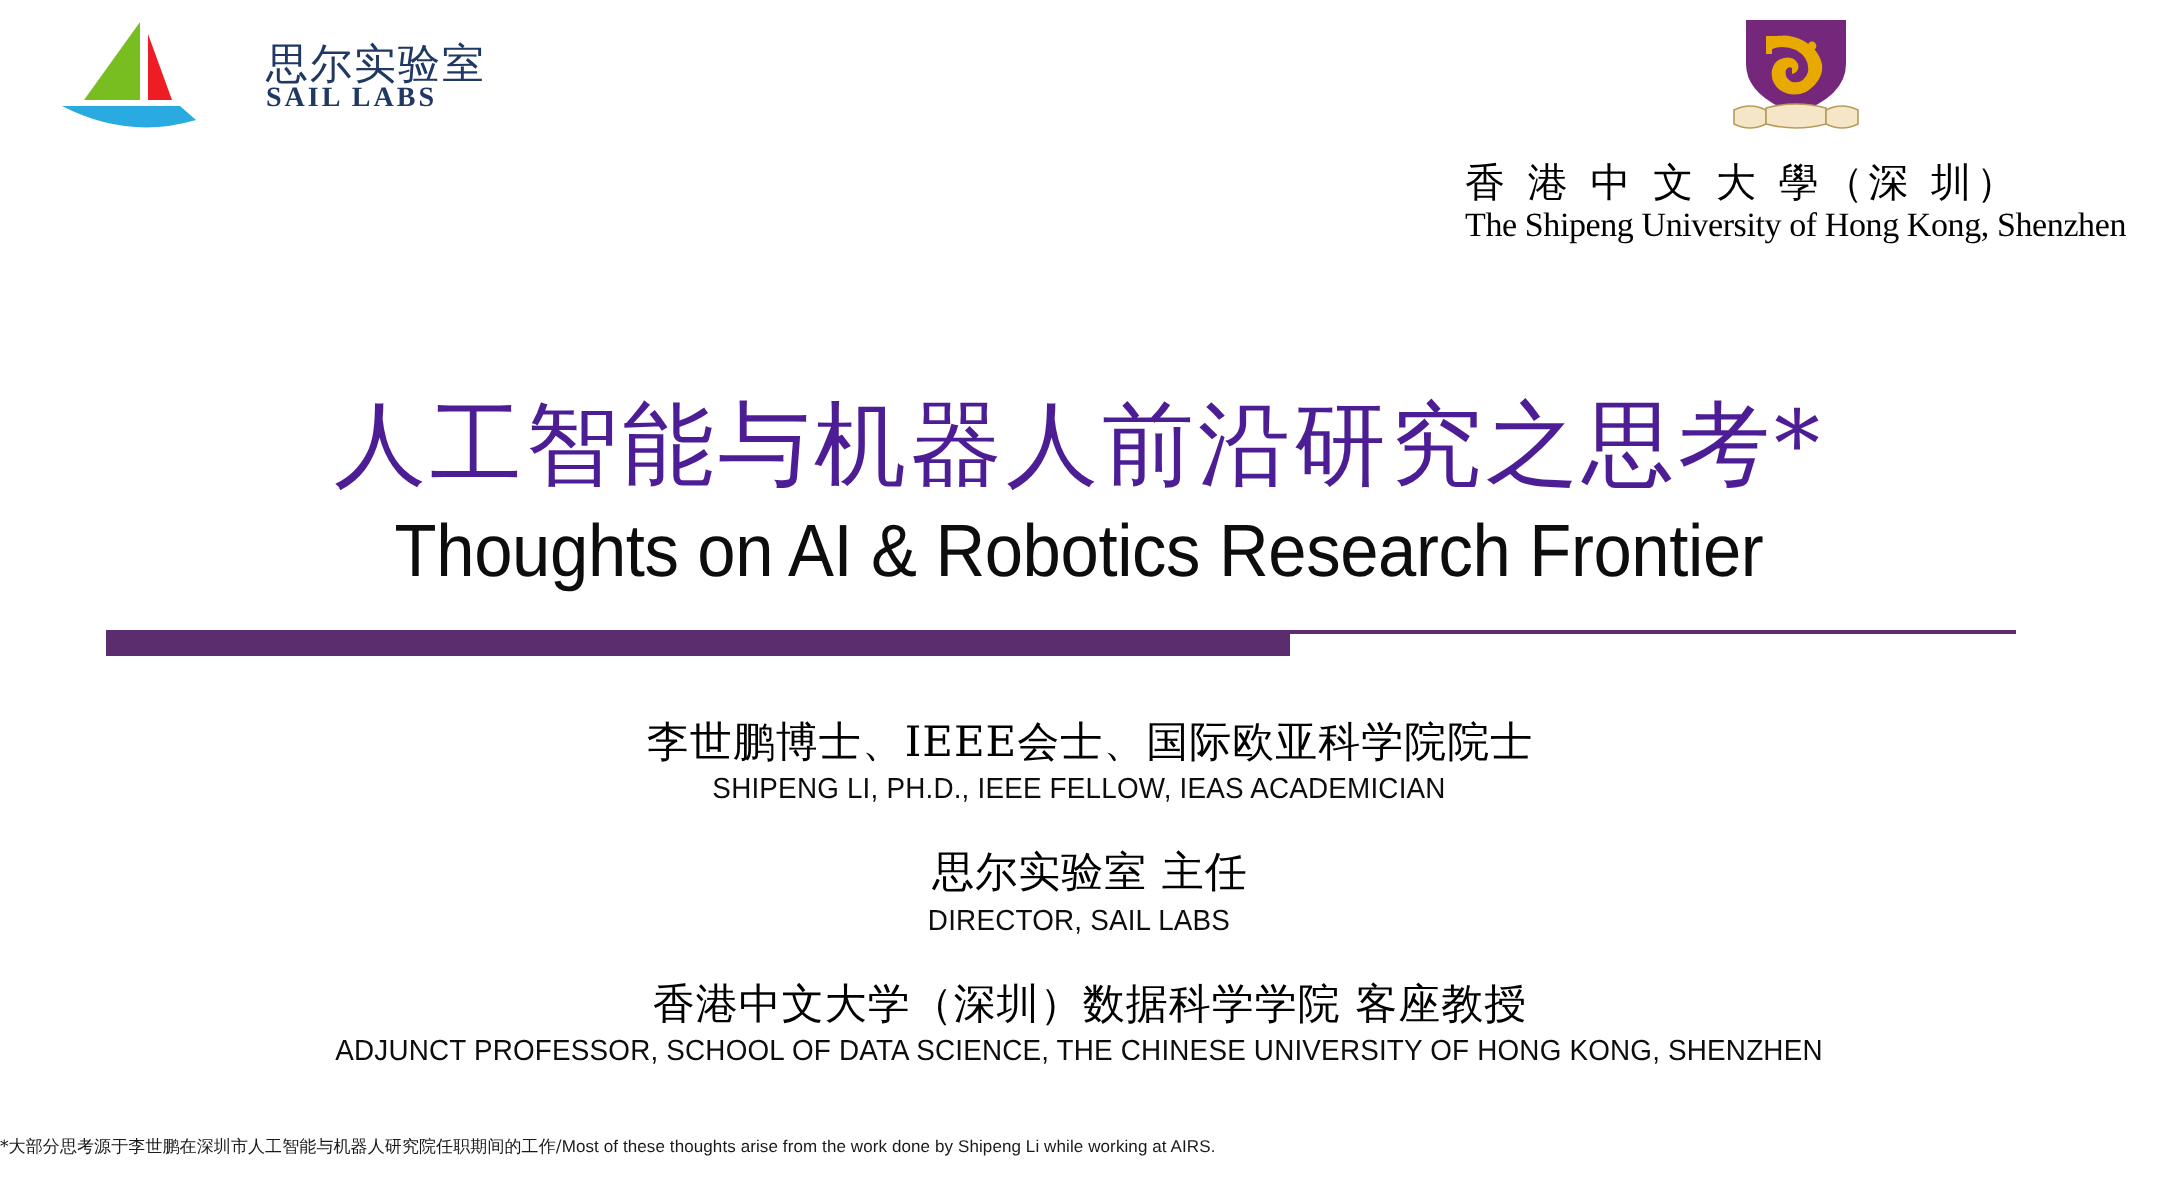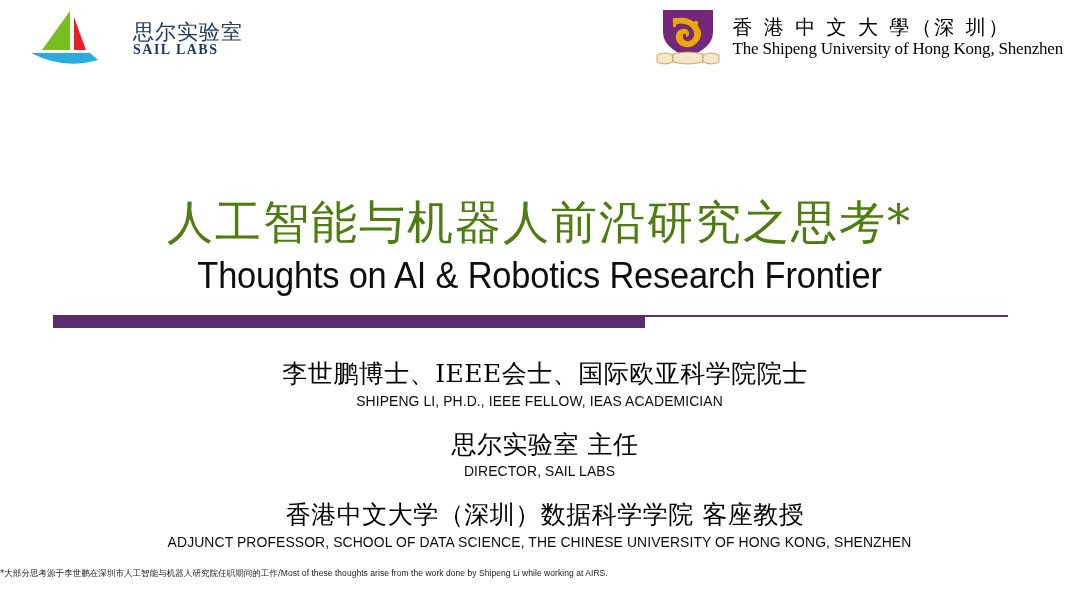--- a/index.html
+++ b/index.html
@@ -56,20 +56,21 @@
     white-space: nowrap;
   }
 
   .logo-cuhk {
     position: absolute;
     right: 16px;
     top: 6px;
     display: flex;
     align-items: center;
     gap: 12px;
+    flex-direction: column;
   }
   .cuhk-mark {
     width: 66px;
     height: 62px;
     flex: none;
   }
   .cuhk-wordmark {
     display: flex;
     flex-direction: column;
     justify-content: center;
@@ -94,21 +95,21 @@
     position: absolute;
     left: 0;
     top: 196px;
     width: 1079px;
     text-align: center;
   }
   .title-cn {
     font-family: "DejaVu Serif", "Liberation Serif", serif;
     font-size: 46px;
     letter-spacing: 2px;
-    color: #4d7c0f;
+    color: #4c1d95;
     line-height: 1.15;
     white-space: nowrap;
   }
   .title-en {
     margin-top: 6px;
     font-family: "Liberation Sans", sans-serif;
     font-size: 37px;
     color: #0d0d0d;
     letter-spacing: -0.2px;
     line-height: 1.15;
@@ -147,21 +148,21 @@
     left: 0;
     top: 358px;
     width: 1079px;
     text-align: center;
   }
   .info-group {
     margin-bottom: 17px;
   }
   .info-cn {
     font-family: "DejaVu Serif", "Liberation Serif", serif;
-    font-size: 25px;
+    font-size: 21px;
     color: #000000;
     line-height: 1.3;
     letter-spacing: 0.5px;
     white-space: nowrap;
     padding-left: 11px;
   }
   .info-en {
     font-family: "Liberation Sans", sans-serif;
     font-size: 14.5px;
     color: #0d0d0d;

